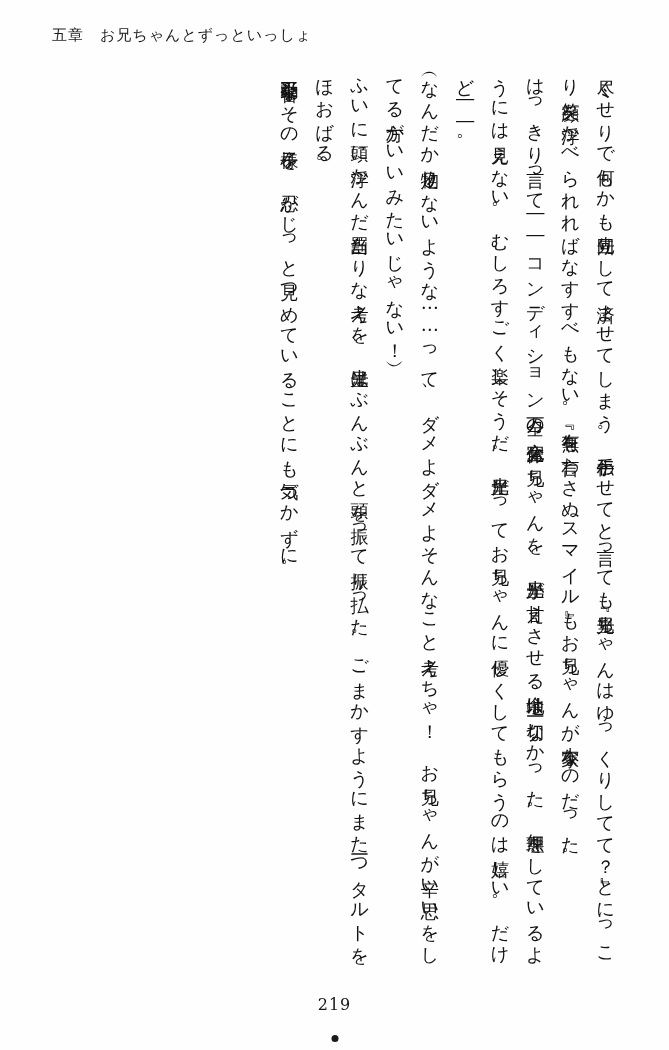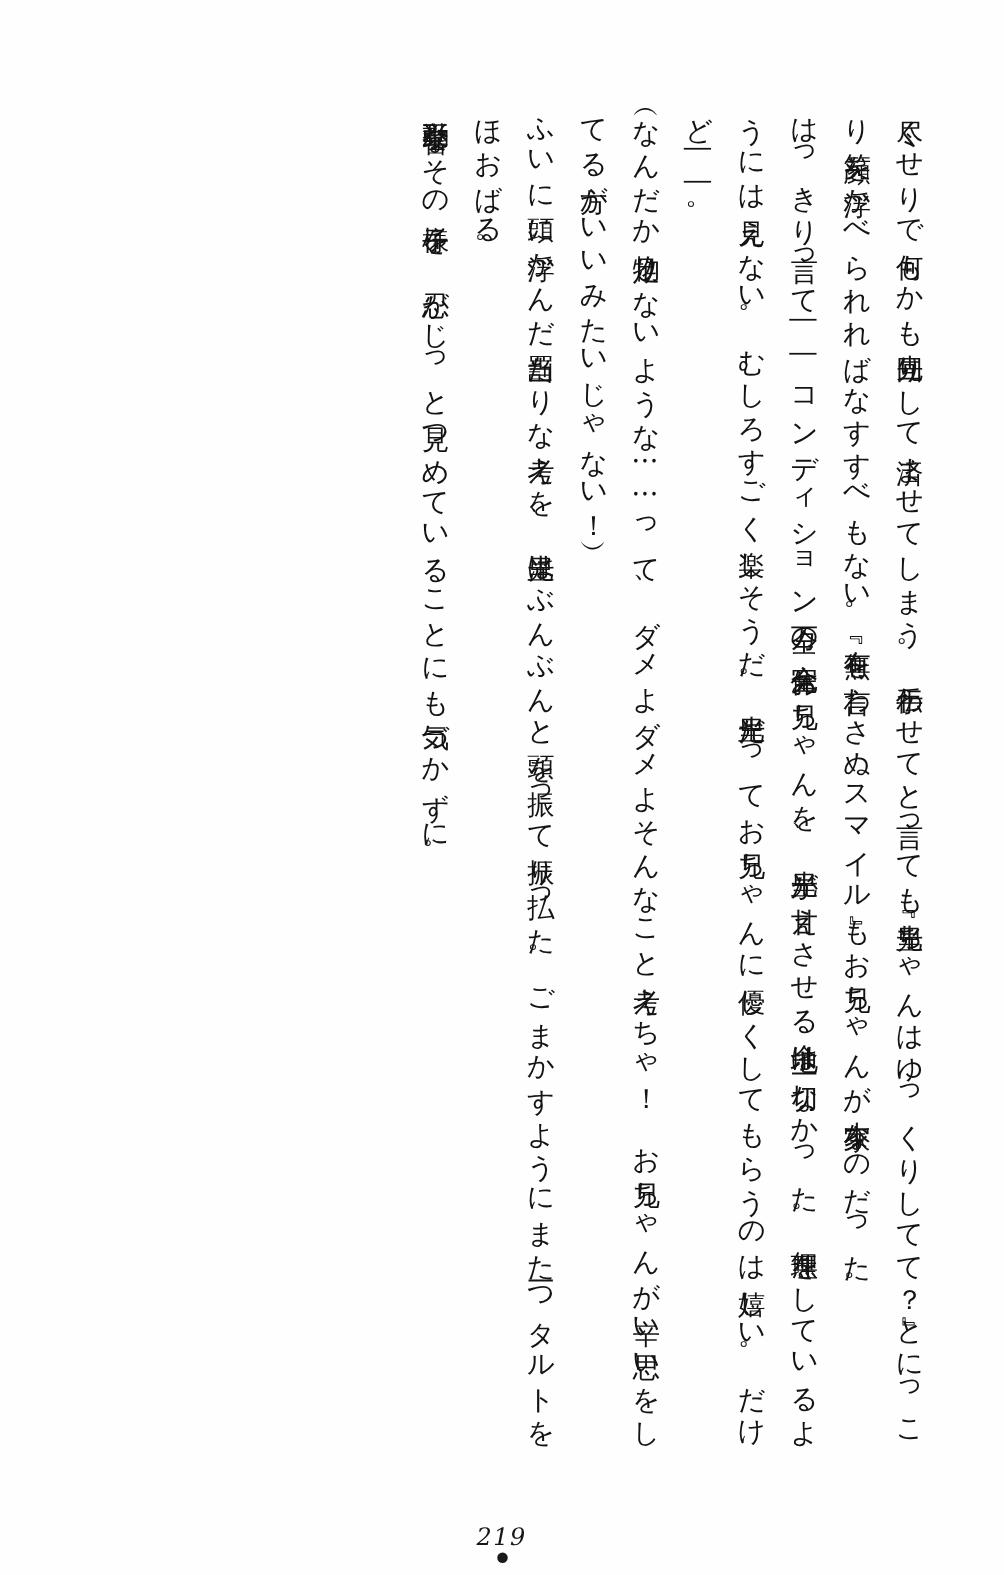--- a/index.html
+++ b/index.html
@@ -71,45 +71,47 @@
     display: block;
     height: 100%;
     line-height: 890px;
     text-align: center;
     font-size: 17px;
   }
 
   
   .folio {
     position: absolute;
-    bottom: 16px;
+    bottom: 36px;
     left: 0;
     right: 0;
     text-align: center;
     font-size: 16px;
     letter-spacing: 1px;
     color: #161616;
-    font-style: italic;
   }
   .gutter-dot {
     position: absolute;
     bottom: 8px;
     left: 50%;
     transform: translateX(-50%);
     width: 7px;
     height: 7px;
     border-radius: 50%;
     background: #1a1a1a;
   }
 </style>
 </head>
 <body>
 
 <div class="page">
 
+  <div class="header">
+    <span class="chap-num">五章</span><span>お兄ちゃんとずっといっしょ</span>
+  </div>
 
   <div class="body-text">
     <p class="noindent">尽くせりで何もかも先回りして済ませてしまう。手伝わせてと言っても『光里ちゃんはゆっくりしてて？』とにっこり笑顔を浮かべられればなすすべもない。『有無を言わさぬスマイル』もお兄ちゃんが本家なのだった。</p>
     <p class="noindent">はっきり言って――コンディション万全の完全体お兄ちゃんを、光里が甘えさせる余地は一切なかった。無理をしているようには見えない。むしろすごく楽しそうだ。光里だってお兄ちゃんに優しくしてもらうのは嬉しい。だけど――。</p>
     <p class="noindent">（なんだか物足りないような……って、ダメよダメよそんなこと考えちゃ！　お兄ちゃんが辛い思いをしてる方がいいみたいじゃない！）</p>
     <p class="noindent">ふいに頭に浮かんだ罰当たりな考えを、光里はぶんぶんと頭を振って振り払った。ごまかすようにまた一つタルトをほおばる。</p>
     <p class="noindent">挙動不審なその様子を、忍がじっと見つめていることにも気づかずに。</p>
     <div class="sep">
         <span>☆</span>
       </div>

